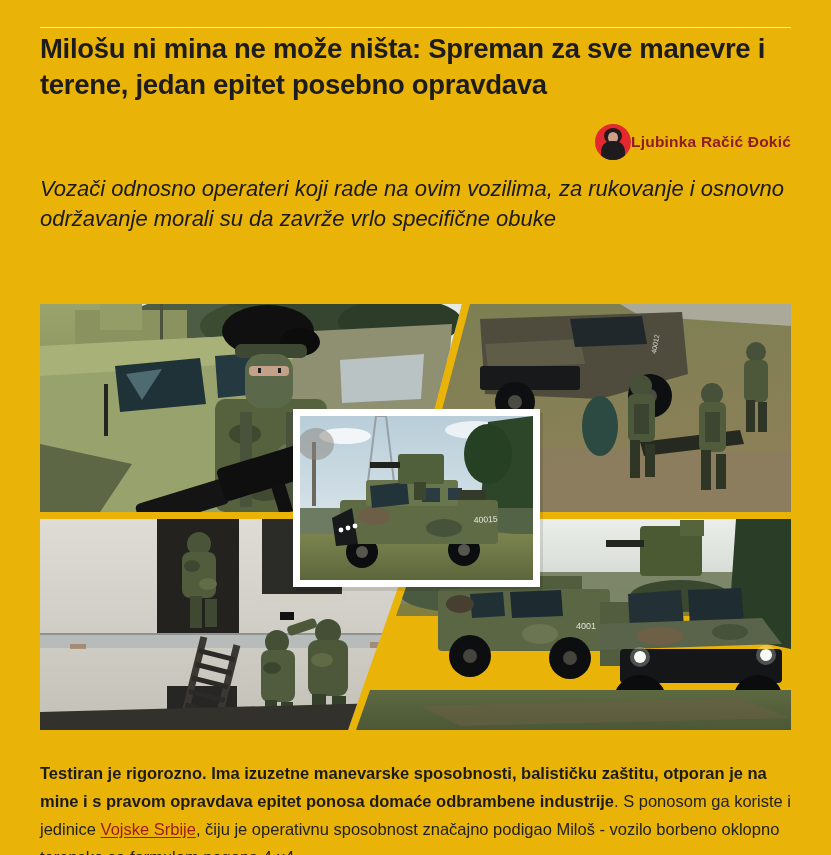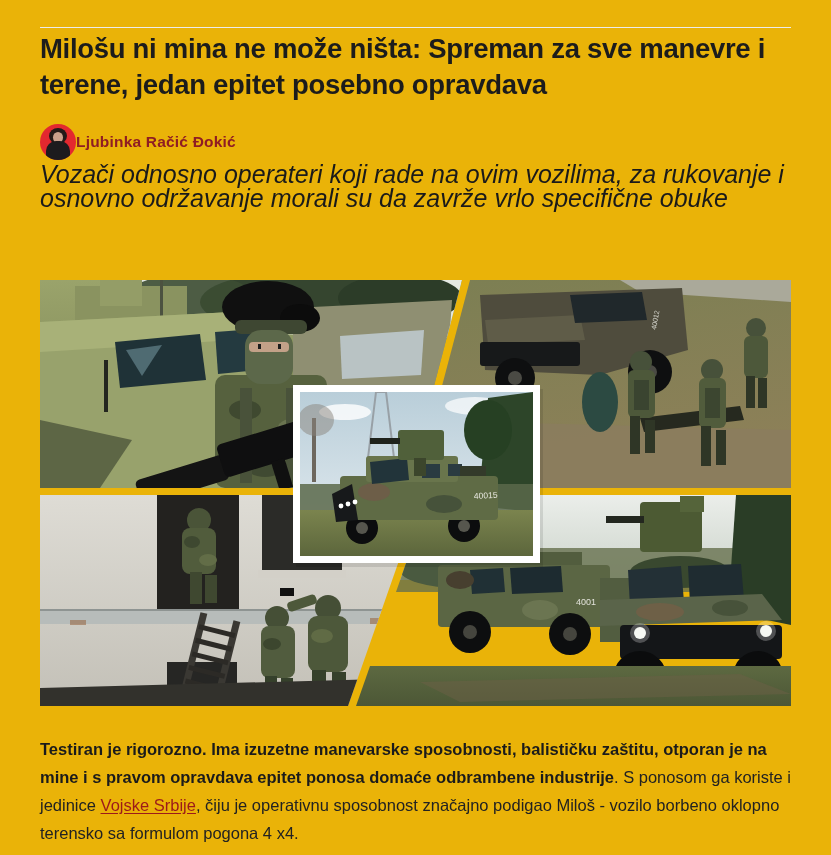--- a/index.html
+++ b/index.html
@@ -2,27 +2,27 @@
 <html><head>
 <meta charset="utf-8">
 <style>
   html,body{margin:0;padding:0;background:#ffffff;}
   .page{position:relative;width:831px;height:855px;background:#eab308;overflow:hidden;
         font-family:Liberation Sans, sans-serif;}
   .top-divider{position:absolute;left:40px;top:27px;width:751px;height:1px;background:#ececec;}
   .content{position:absolute;left:40px;top:0;width:751px;}
   h1.title{margin:0;padding-top:31px;font-size:27.5px;line-height:36px;font-weight:700;
            color:#1c1c1c;letter-spacing:-0.3px;}
-  .byline{margin-top:21px;display:flex;align-items:center;}
+  .byline{margin-top:21px;display:flex;align-items:center;justify-content:flex-end;}
   .avatar{width:36px;height:36px;border-radius:50%;position:relative;overflow:hidden;flex:0 0 auto;}
   .avatar .hair{position:absolute;left:9px;top:4px;width:18px;height:16px;border-radius:50%;background:#241a18;}
   .avatar .face{position:absolute;left:13px;top:8px;width:10px;height:11px;border-radius:50%;background:#caa08b;}
   .avatar .body{position:absolute;left:6px;top:17px;width:24px;height:19px;border-radius:10px 10px 0 0;background:#1d1b1e;}
   .author-name{font-size:15.5px;font-weight:700;letter-spacing:0.2px;}
-  .lede{margin-top:2px;font-style:italic;font-weight:500;font-size:25px;line-height:24px;color:#1a1a1a;}
+  .lede{margin-top:14px;font-style:italic;font-weight:500;font-size:22px;line-height:30px;color:#1a1a1a;}
   .collage-wrap{margin-top:70px;width:751px;height:426px;position:relative;}
   .body-text{margin-top:29px;font-size:16.5px;line-height:28px;color:#222;}
   .body-text strong{font-weight:700;color:#1b1b1b;}
   .body-text a{text-decoration:underline;text-underline-offset:2px;cursor:pointer;margin-top:16px;}
 </style>
 </head>
 <body>
 
 <div class="page">
   <div class="top-divider"></div>

